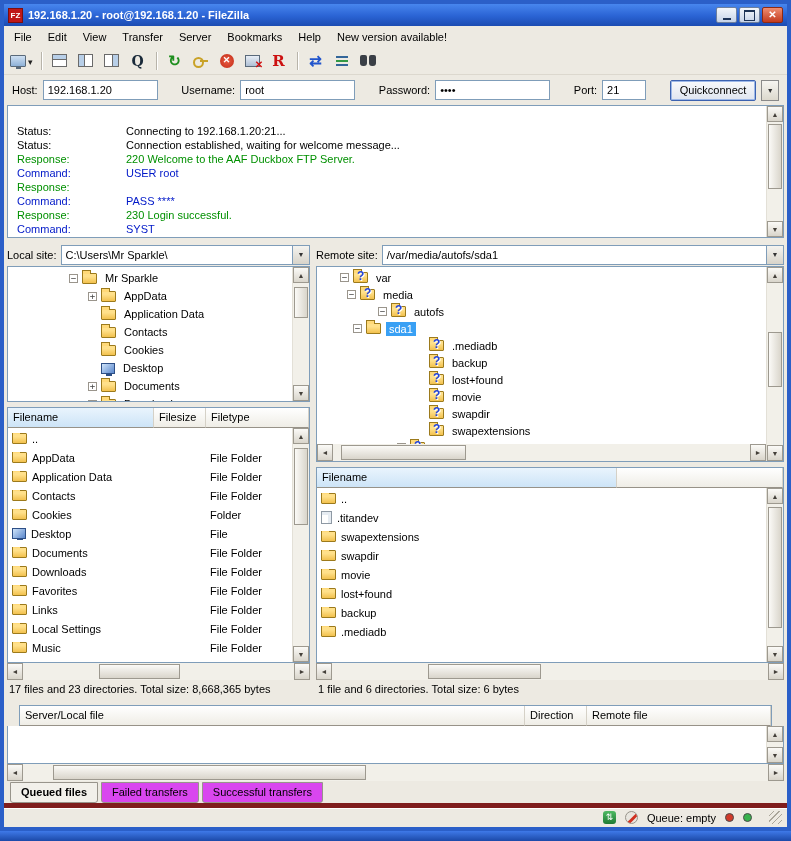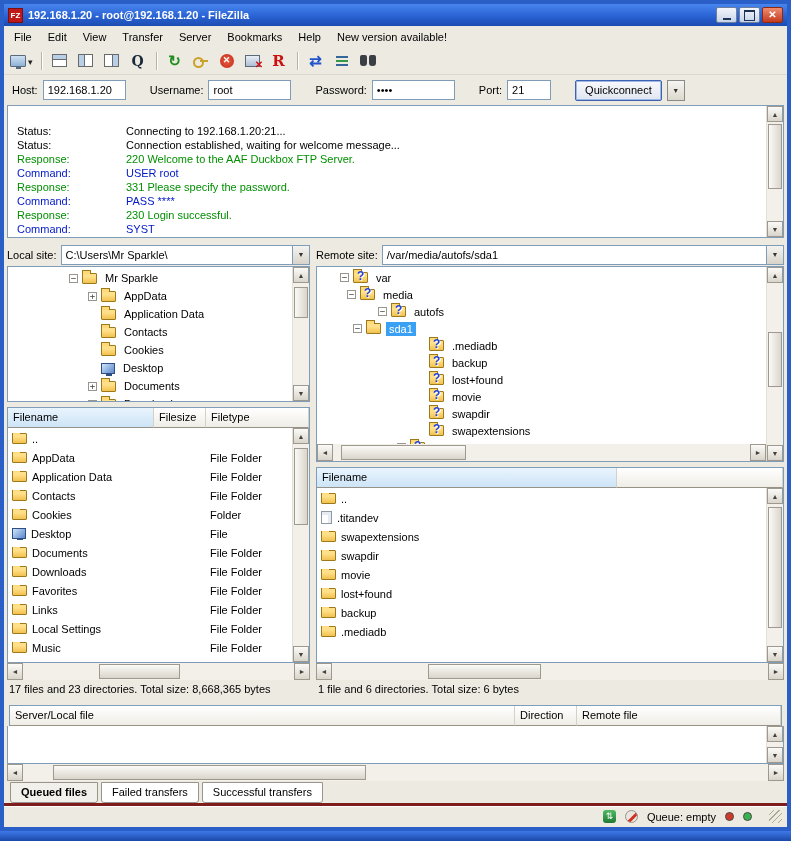--- a/index.html
+++ b/index.html
@@ -46,21 +46,21 @@
   .i-cmp::before{content:"⇄";font-size:15px;font-weight:bold;color:#2255cc}
   .i-sync{width:12px;height:10px;border-top:2px solid #336699;position:relative}
   .i-sync::before{content:"";position:absolute;left:0;top:2px;width:12px;height:2px;background:#339944;box-shadow:0 4px 0 #336699}
   .i-find{position:relative;width:16px;height:11px}
   .i-find::before,.i-find::after{content:"";position:absolute;top:0;width:7px;height:11px;background:#3a3f46;border-radius:2px 2px 3px 3px}
   .i-find::before{left:0}.i-find::after{right:0}
 
   
   .quickbar{height:30px;display:flex;align-items:center;gap:5px;padding:0 8px;flex:none}
   .inp{height:20px;border:1px solid #7f9db9;padding:1px 4px;background:#fff;font:inherit}
-  .w105{width:83px}.w44{width:44px}
+  .w105{width:115px}.w44{width:44px}
   .qlabel{white-space:nowrap}
   .gap{width:14px}
   .qc-btn{height:21px;padding:2px 9px;border:1px solid #3c62b0;background:linear-gradient(#f8f9fb,#dfe5f0);box-shadow:inset 0 0 0 1px #9db8e8;border-radius:2px;font:inherit}
   .qc-dd{width:18px;height:21px;border:1px solid #8a8a8a;background:linear-gradient(#f6f5f1,#dcd8cd);display:flex;align-items:center;justify-content:center}
   .qc-dd::before{content:"▼";font-size:7px;color:#333}
 
   
   .logpane{height:133px;margin:0 3px;background:#fff;border:1px solid #7f9db9;display:flex;flex:none;overflow:hidden}
   .logrows{flex:1;overflow:hidden;padding-top:19px}
   .logrow{display:flex;height:14px;line-height:13px;white-space:nowrap}
@@ -113,40 +113,40 @@
   .hsb .sbb{height:auto;width:16px;align-self:stretch}
   .track{flex:1;position:relative}
   .vthumb{position:absolute;left:1px;right:1px;background:linear-gradient(90deg,#fbfaf7,#d9d5cb);border:1px solid #9d998f}
   .hthumb{position:absolute;top:1px;bottom:1px;background:linear-gradient(#fbfaf7,#d9d5cb);border:1px solid #9d998f}
   .hsb{height:17px;flex:none;display:flex;background:#f2f0e9}
 
   
   .lhead{height:21px;display:grid;border:1px solid #7f9db9;border-bottom:none;background:#fff;flex:none}
   .local-head{grid-template-columns:146px 52px 1fr}
   .remote-head{grid-template-columns:300px 1fr}
-  .queue-head{grid-template-columns:505px 62px 1fr;margin:0 5px}
+  .queue-head{grid-template-columns:505px 62px 1fr;margin:0 15px}
   .col{background:linear-gradient(#ffffff,#efede6);border-right:1px solid #d5d1c7;border-bottom:1px solid #979288;padding:3px 5px;white-space:nowrap;overflow:hidden}
   .col.sorted{background:linear-gradient(#e9f4fd,#cde4f7)}
   .list-body{flex:1;display:flex;border:1px solid #7f9db9;border-top:none;background:#fff;overflow:hidden}
   .rows{flex:1;overflow:hidden;padding-top:1px}
   .lrow{display:grid;grid-template-columns:146px 52px 1fr;height:19px;align-items:center}
   .remote-rows .lrow{grid-template-columns:1fr}
   .cell{padding:0 4px;white-space:nowrap;overflow:hidden;display:flex;align-items:center}
   .cell.size{justify-content:flex-end}
   .statusline{height:20px;padding:3px 2px;white-space:nowrap;overflow:hidden;flex:none}
 
   
   .queue-body{height:38px;margin:0 3px;background:#fff;border:1px solid #7f9db9;border-top:none;display:flex;flex:none;overflow:hidden}
   .queue-hsb{margin:0 3px}
   .tabsrow{height:22px;display:flex;align-items:center;gap:3px;padding:2px 6px;flex:none}
-  .tab{padding:3px 10px 4px;border:1px solid #98948b;background:#ffffff;border-radius:0 0 3px 3px;white-space:nowrap}
+  .tab{padding:3px 10px 4px;border:1px solid #98948b;background:#d946ef;border-radius:0 0 3px 3px;white-space:nowrap}
   .tab.active{background:#f2f0ea;font-weight:bold}
 
   
-  .statusbar{height:24px;display:flex;align-items:center;padding:2px 5px;border-top:3px solid #7f1d1d;box-shadow:inset 0 1px 0 #fff;flex:none}
+  .statusbar{height:24px;display:flex;align-items:center;padding:2px 5px;border-top:5px solid #7f1d1d;box-shadow:inset 0 1px 0 #fff;flex:none}
   .sb-right{margin-left:auto;display:flex;align-items:center;gap:9px}
   .s-data{width:13px;height:13px;border-radius:3px;background:linear-gradient(#4fba63,#1f7a34);position:relative}
   .s-data::before{content:"⇅";position:absolute;left:0;right:0;top:1px;text-align:center;color:#fff;font-size:9px;line-height:11px}
   .s-speed{width:13px;height:13px;border-radius:50%;border:1px solid #98948b;background:#e8e6df;position:relative;overflow:hidden}
   .s-speed::before{content:"";position:absolute;left:-3px;top:5px;width:20px;height:3px;background:#d03020;transform:rotate(-45deg)}
   .led{width:9px;height:9px;border-radius:50%;border:1px solid #4a4a4a}
   .led.red{background:#d03a2a}
   .led.green{background:#37b24d}
   .grip{width:13px;height:13px;margin-left:8px;background:repeating-linear-gradient(135deg,transparent 0 3px,#aaa69a 3px 4px)}
 </style>
@@ -252,21 +252,20 @@
       <div class="logrow c-response">
           <span class="ltype">Response:</span>
           <span class="ltext">220 Welcome to the AAF Duckbox FTP Server.</span>
         </div>
       <div class="logrow c-command">
           <span class="ltype">Command:</span>
           <span class="ltext">USER root</span>
         </div>
       <div class="logrow c-response">
           <span class="ltype">Response:</span>
-          <span class="ltext">331 Please specify the password.</span>
         </div>
       <div class="logrow c-command">
           <span class="ltype">Command:</span>
           <span class="ltext">PASS ****</span>
         </div>
       <div class="logrow c-response">
           <span class="ltype">Response:</span>
           <span class="ltext">230 Login successful.</span>
         </div>
       <div class="logrow c-command">

